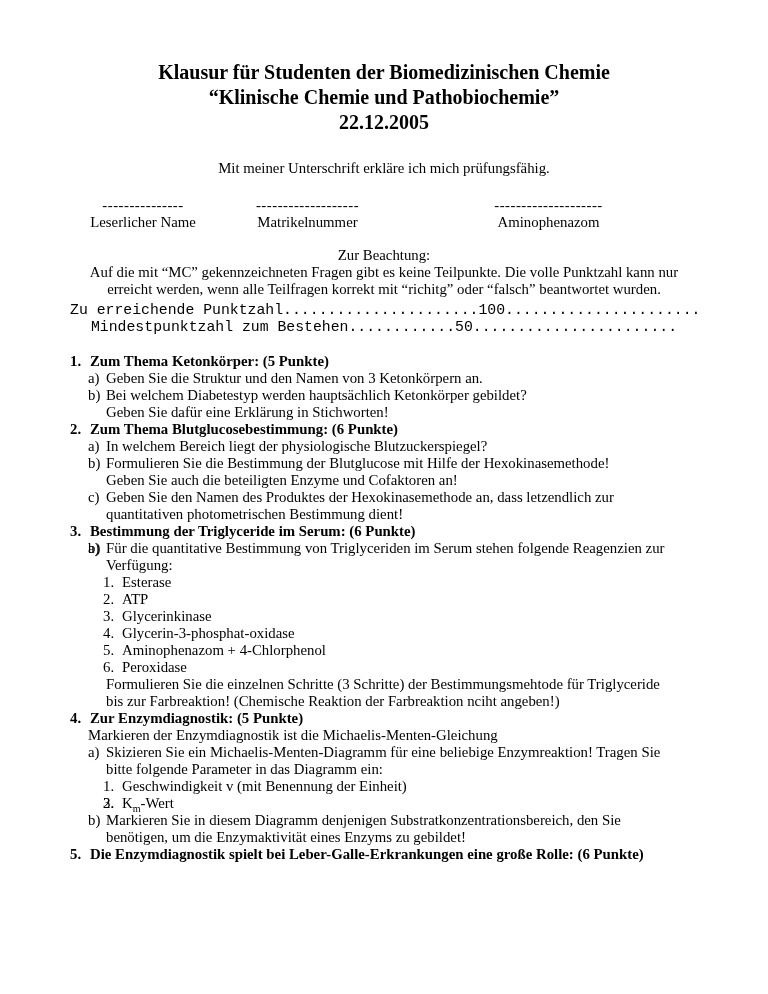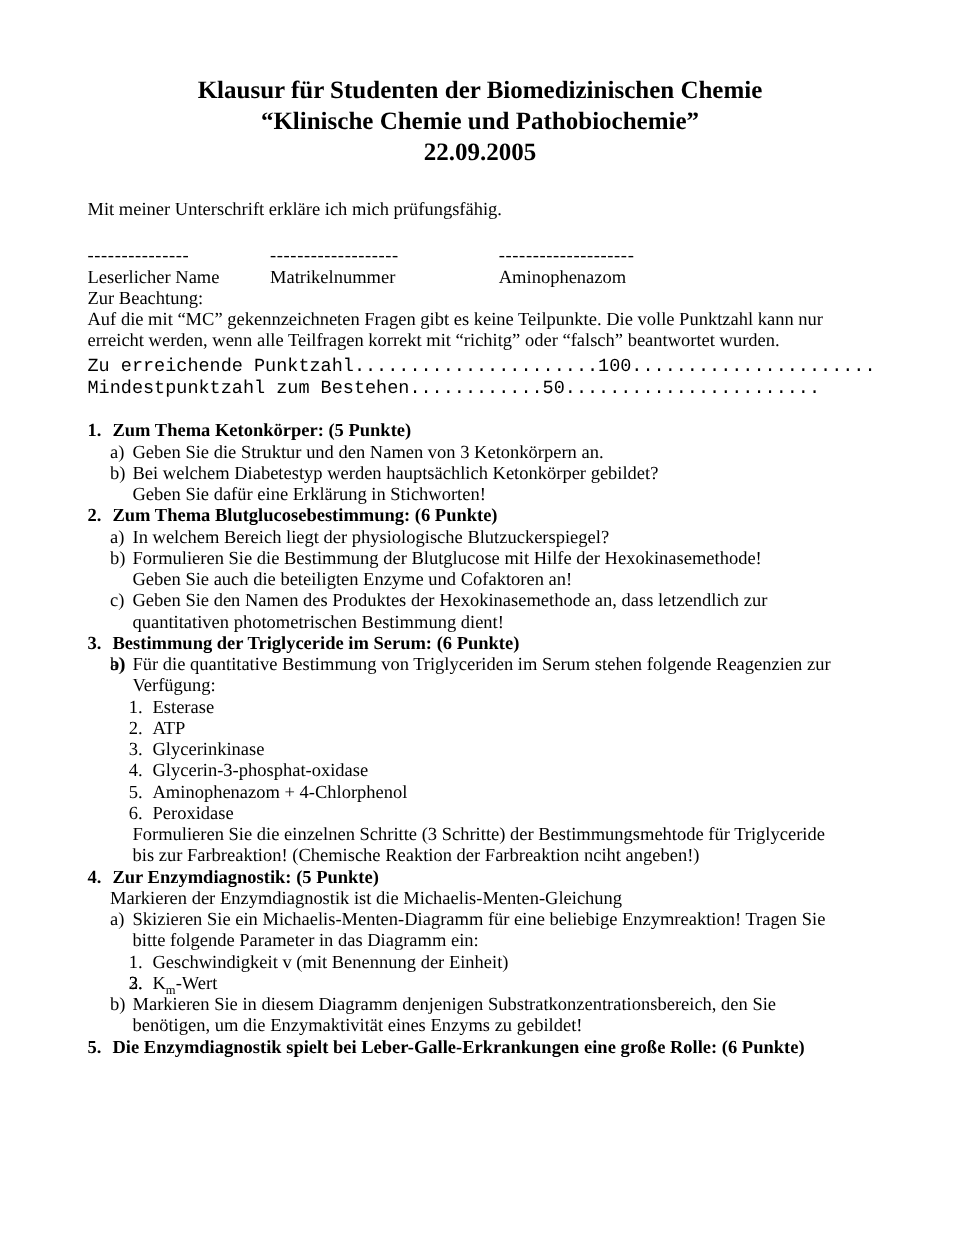--- a/index.html
+++ b/index.html
@@ -9,29 +9,29 @@
     height: 994px;
     box-sizing: border-box;
     background: #ffffff;
     color: #000000;
     font-family: "Liberation Serif", "DejaVu Serif", serif;
     font-size: 14.8px;
     line-height: 17px;
     padding: 60px 70px 0 70px;
     overflow: hidden;
   }
-  .line { white-space: nowrap; }
+  .line { white-space: nowrap; text-align: center; }
   .title-block { text-align: center; font-weight: bold; font-size: 20px; line-height: 25px; }
   .declaration { margin-top: 25px; }
   .sig-row { display: flex; margin-top: 20px; }
   .sig-col-1 { width: 146px; }
   .sig-col-2 { width: 183px; }
   .sig-col-3 { flex: 1; }
   .sig-dashes { letter-spacing: 0.5px; }
-  .notice { }
+  .notice { margin-top: 16px; }
   .points { margin-top: 4px; font-family: Liberation Mono, monospace; }
   .questions { margin-top: 17px; }
   .q-row { position: relative; white-space: nowrap; }
   .q-head { padding-left: 20px; font-weight: bold; }
   .q-head .marker { position: absolute; left: 0; }
   .row-item { padding-left: 36px; }
   .row-item .marker { position: absolute; left: 18px; }
   .row-cont { padding-left: 36px; }
   .row-sub { padding-left: 52px; }
   .row-sub .marker { position: absolute; left: 33px; }
@@ -39,21 +39,21 @@
   sub { font-size: 0.68em; line-height: 0; }
 </style>
 </head>
 <body>
 
 <div class="page">
 
   <div class="title-block">
     <div class="title-line">Klausur für Studenten der Biomedizinischen Chemie</div>
     <div class="title-line">“Klinische Chemie und Pathobiochemie”</div>
-    <div class="title-line">22.09.2005</div>
+    <div class="title-line">22.12.2005</div>
   </div>
 
   <div class="declaration line">Mit meiner Unterschrift erkläre ich mich prüfungsfähig.</div>
 
   <div class="sig-row">
     <div class="sig-col-1">
       <div class="sig-dashes line">---------------</div>
       <div class="sig-label line">Leserlicher Name</div>
     </div>
     <div class="sig-col-2">

